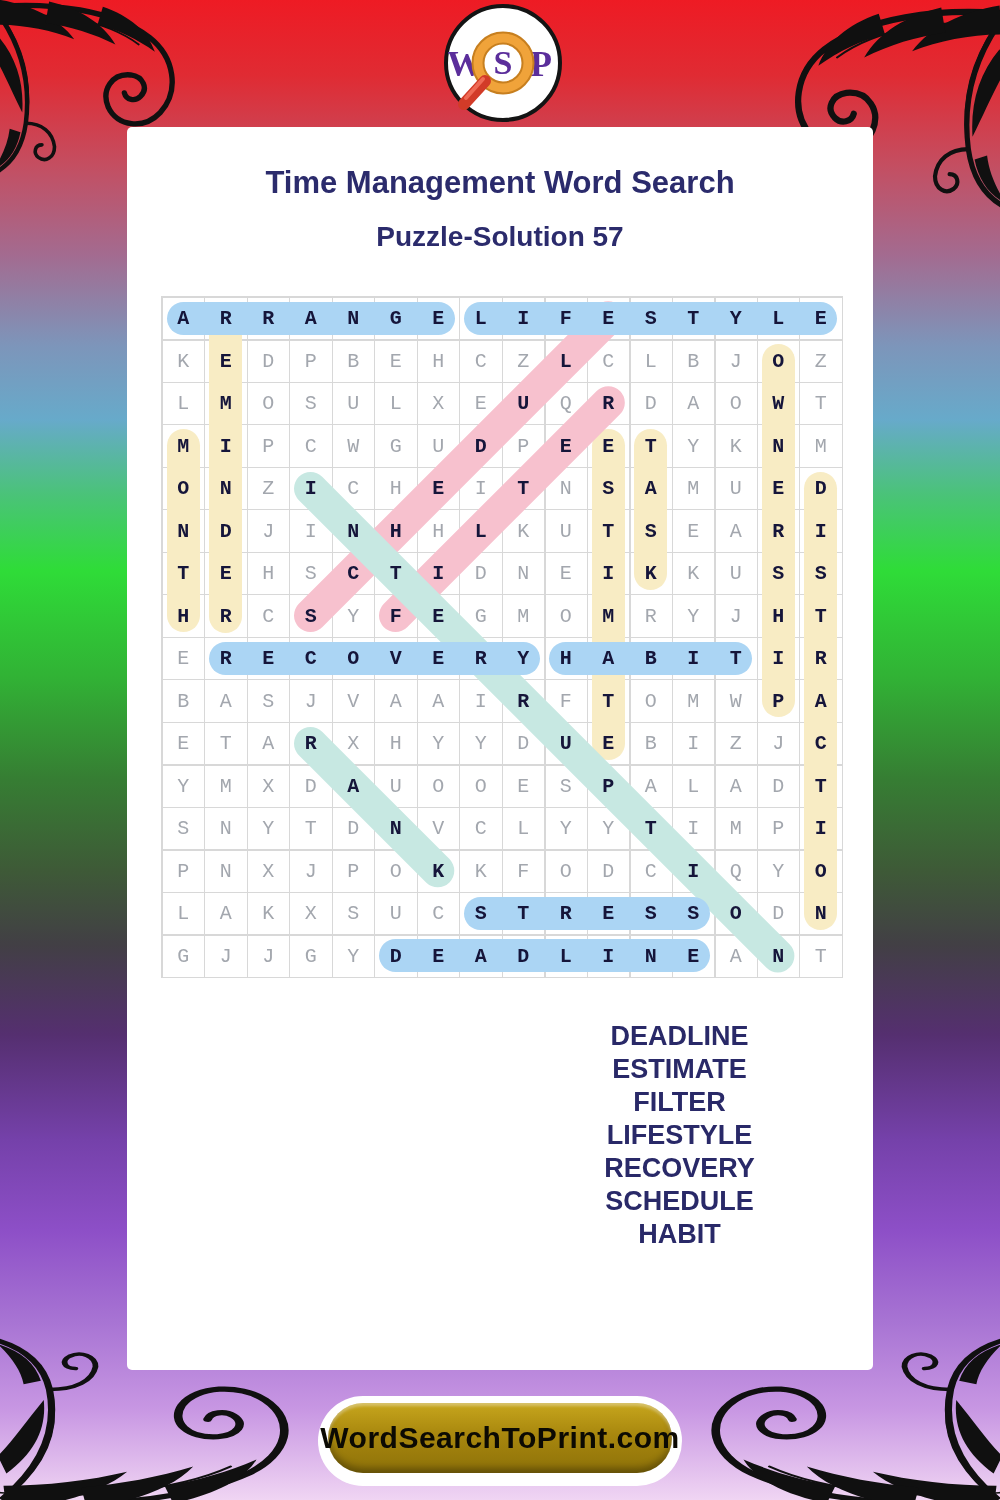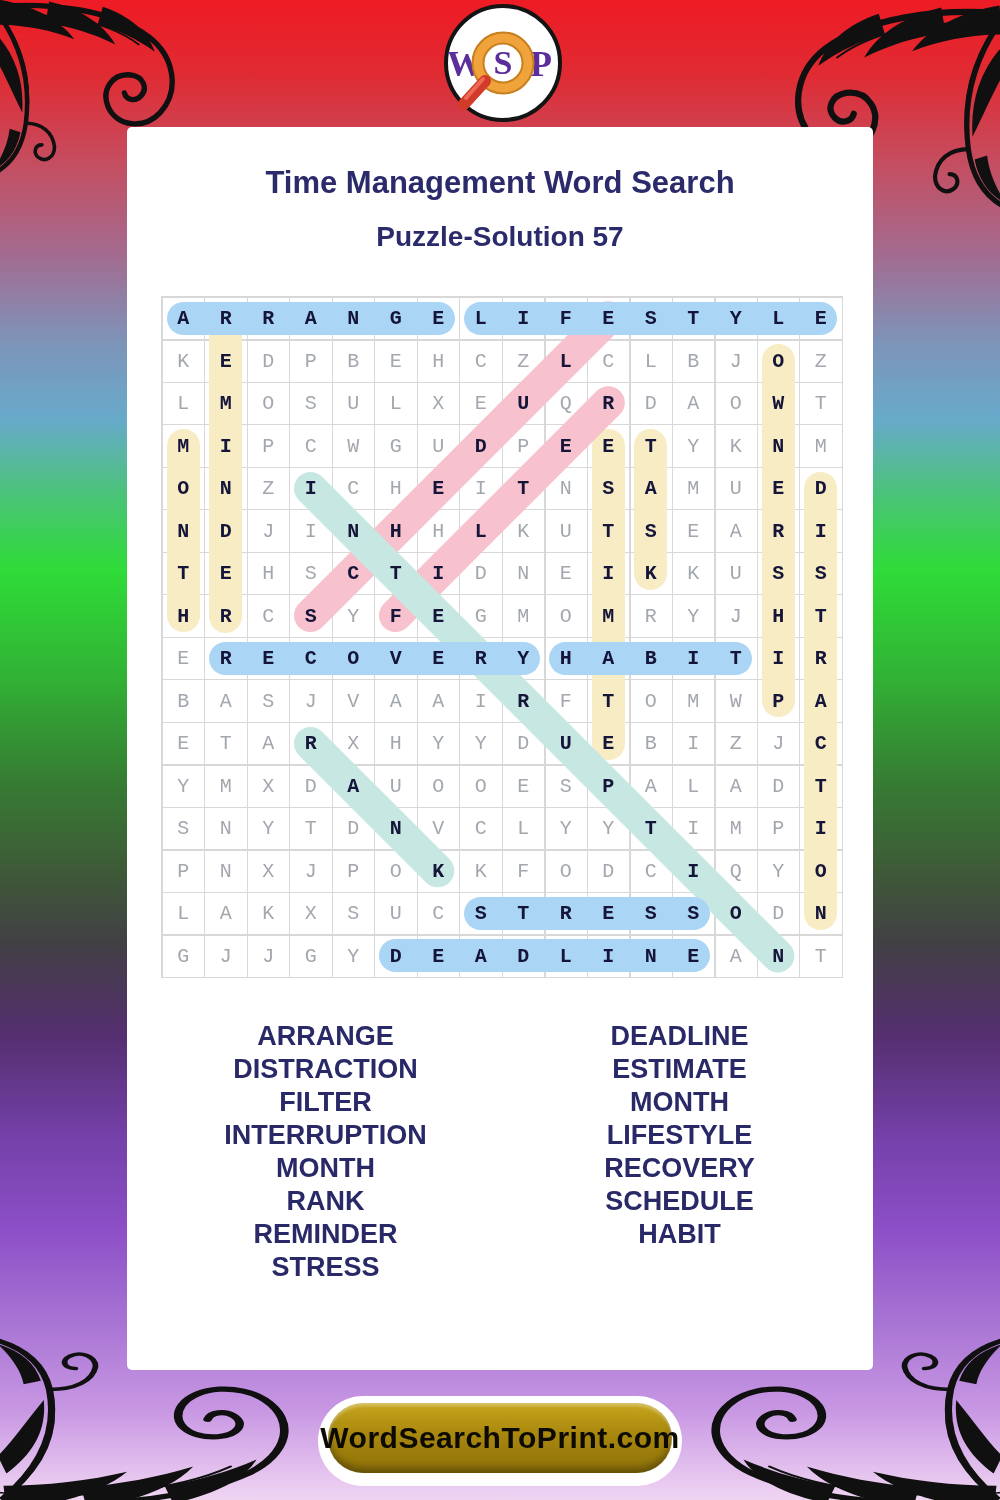--- a/index.html
+++ b/index.html
@@ -408,34 +408,24 @@
         <span class="cell sol" style="left: 382.5px; top: 637.5px;">L</span>
         <span class="cell sol" style="left: 425px; top: 637.5px;">I</span>
         <span class="cell sol" style="left: 467.5px; top: 637.5px;">N</span>
         <span class="cell sol" style="left: 510px; top: 637.5px;">E</span>
         <span class="cell" style="left: 552.5px; top: 637.5px;">A</span>
         <span class="cell sol" style="left: 595px; top: 637.5px;">N</span>
         <span class="cell" style="left: 637.5px; top: 637.5px;">T</span>
       </div>
   </div>
 
-  <div class="wordcol c1">
-      <div class="word">ARRANGE</div>
-      <div class="word">DISTRACTION</div>
-      <div class="word">FILTER</div>
-      <div class="word">INTERRUPTION</div>
-      <div class="word">MONTH</div>
-      <div class="word">RANK</div>
-      <div class="word">REMINDER</div>
-      <div class="word">STRESS</div>
-    </div>
   <div class="wordcol c2">
       <div class="word">DEADLINE</div>
       <div class="word">ESTIMATE</div>
-      <div class="word">MONTH</div>
+      <div class="word">FILTER</div>
       <div class="word">LIFESTYLE</div>
       <div class="word">RECOVERY</div>
       <div class="word">SCHEDULE</div>
       <div class="word">HABIT</div>
     </div>
 </div>
 
 <div class="footer-btn">
   <div class="gold">
     <span>WordSearchToPrint.com</span>

